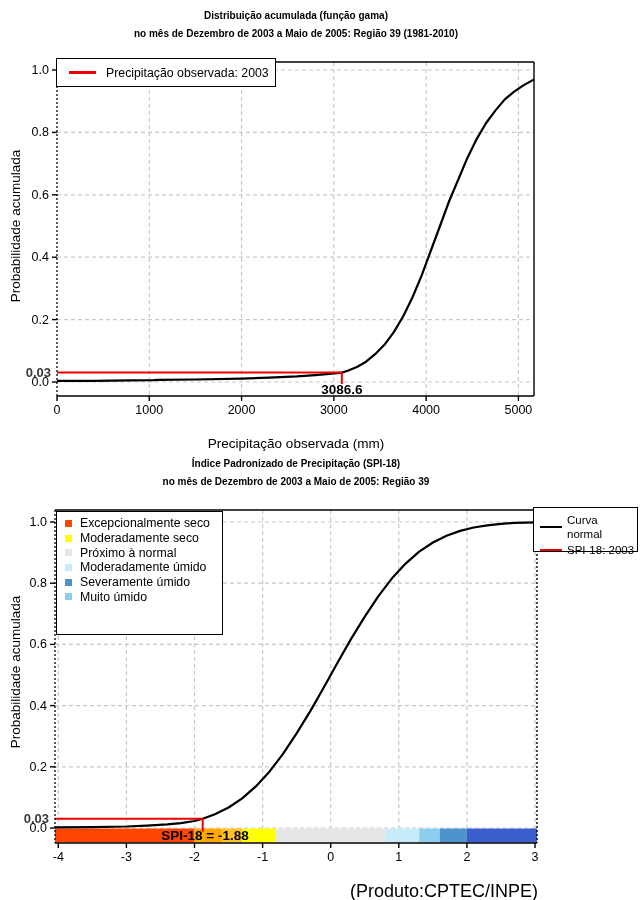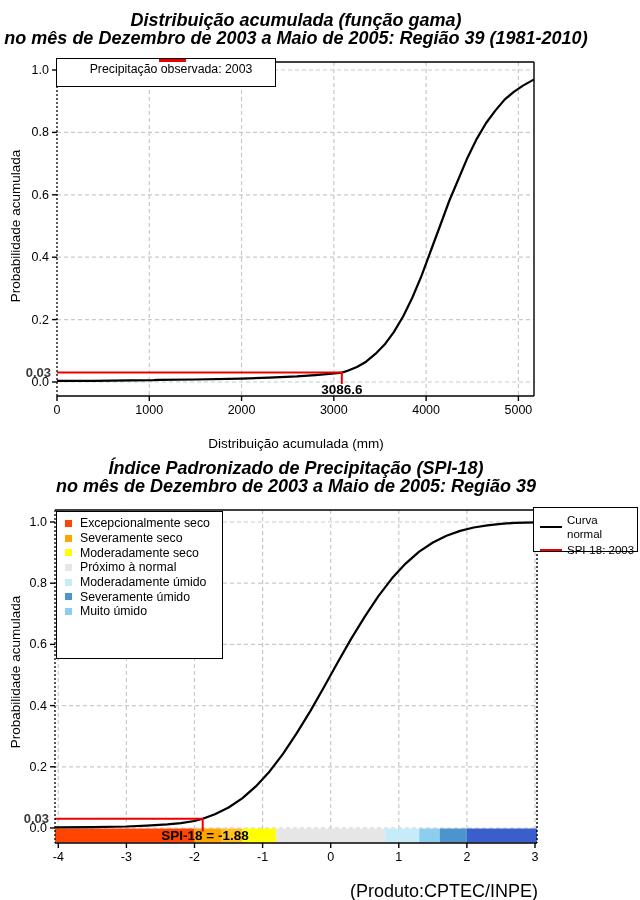--- a/index.html
+++ b/index.html
@@ -1,29 +1,29 @@
 <!DOCTYPE html>
 <html><head>
 <meta charset="utf-8">
 <style>
   html,body{margin:0;padding:0;background:#ffffff;}
   body{width:640px;height:900px;position:relative;overflow:hidden;
        font-family:"Liberation Sans","DejaVu Sans",sans-serif;color:#000;}
   .abs{position:absolute;}
-  .title{width:592px;left:0;text-align:center;font-weight:bold;font-size:18px;white-space:nowrap;font-style:italic;}
+  .title{width:592px;left:0;text-align:center;font-weight:bold;font-size:10px;white-space:nowrap;}
   .axlabel{font-size:13.5px;}
   .xcenter{width:592px;left:0;text-align:center;}
   .ylab{top:0;left:15px;transform:translate(-50%,-50%) rotate(-90deg);white-space:nowrap;}
   svg{position:absolute;left:0;top:0;}
   svg text{font-family:"Liberation Sans","DejaVu Sans",sans-serif;}
-  .legendbox{background:#fff;border:1.4px solid #000;box-sizing:border-box;z-index:5;flex-direction:column;}
+  .legendbox{background:#fff;border:1.4px solid #000;box-sizing:border-box;z-index:5;}
   #top-legend{left:56px;top:58px;width:220px;height:29px;display:flex;align-items:center;}
   #top-legend .sample{width:27px;height:2.6px;margin-left:12px;flex:none;}
   #top-legend .lab{margin-left:10px;font-size:12.3px;white-space:nowrap;}
-  #cat-legend{left:56px;top:511px;width:167px;height:148px;padding-top:4px;}
+  #cat-legend{left:56px;top:511px;width:167px;height:124px;padding-top:4px;}
   .cat-row{display:flex;align-items:center;height:14.7px;padding-left:8px;}
   .cat-swatch{width:7px;height:7px;flex:none;margin-right:8px;}
   .cat-label{font-size:12.3px;white-space:nowrap;}
   #right-legend{left:533px;top:507px;width:105px;height:45px;font-size:11.5px;line-height:14px;}
   .rl-row{display:grid;grid-template-columns:33px 1fr;align-items:center;}
   .rl-sample{height:2.6px;width:22px;margin-left:6px;}
   .rl-lab{white-space:normal;}
   .nowrap{white-space:nowrap;}
 </style>
 </head>
@@ -130,41 +130,37 @@
     <text x="47" y="587.2" text-anchor="end" font-size="12.5" font-weight="normal" fill="#000">0.8</text>
     <line x1="50" y1="522" x2="55" y2="522" stroke="#000" stroke-width="1.4"></line>
     <text x="47" y="526" text-anchor="end" font-size="12.5" font-weight="normal" fill="#000">1.0</text>
     <text x="49" y="822.82" text-anchor="end" font-size="13" font-weight="bold" fill="#3A3A3A">0.03</text>
     <text x="205" y="840" text-anchor="middle" font-size="13.5" font-weight="bold" fill="#000">SPI-18 = -1.88</text>
   </svg>
 
 <div class="abs title" style="top:10px">Distribuição acumulada (função gama)</div>
 <div class="abs title" style="top:28px">no mês de Dezembro de 2003 a Maio de 2005: Região 39 (1981-2010)</div>
 <div class="abs axlabel ylab" style="top:226px">Probabilidade acumulada</div>
-<div class="abs axlabel xcenter" style="top:436px">Distribuição acumulada (mm)</div>
+<div class="abs axlabel xcenter" style="top:436px">Precipitação observada (mm)</div>
 
 <div id="top-legend" class="abs legendbox">
   <span class="sample" style="background:#EE0000"></span>
   <span class="lab">Precipitação observada: 2003</span>
 </div>
 
 <div class="abs title" style="top:458px">Índice Padronizado de Precipitação (SPI-18)</div>
 <div class="abs title" style="top:476px">no mês de Dezembro de 2003 a Maio de 2005: Região 39</div>
 <div class="abs axlabel ylab" style="top:672px">Probabilidade acumulada</div>
 <div class="abs axlabel xcenter" style="top:930px">SPI</div>
 <div class="abs" style="top:881px;right:102px;font-size:18px">(Produto:CPTEC/INPE)</div>
 
 <div id="cat-legend" class="abs legendbox">
     <div class="cat-row">
       <span class="cat-swatch" style="background: rgb(255, 69, 0);"></span>
       <span class="cat-label">Excepcionalmente seco</span>
-    </div>
-    <div class="cat-row">
-      <span class="cat-swatch" style="background: rgb(255, 165, 0);"></span>
-      <span class="cat-label">Severamente seco</span>
     </div>
     <div class="cat-row">
       <span class="cat-swatch" style="background: rgb(255, 255, 0);"></span>
       <span class="cat-label">Moderadamente seco</span>
     </div>
     <div class="cat-row">
       <span class="cat-swatch" style="background: rgb(230, 230, 230);"></span>
       <span class="cat-label">Próximo à normal</span>
     </div>
     <div class="cat-row">

